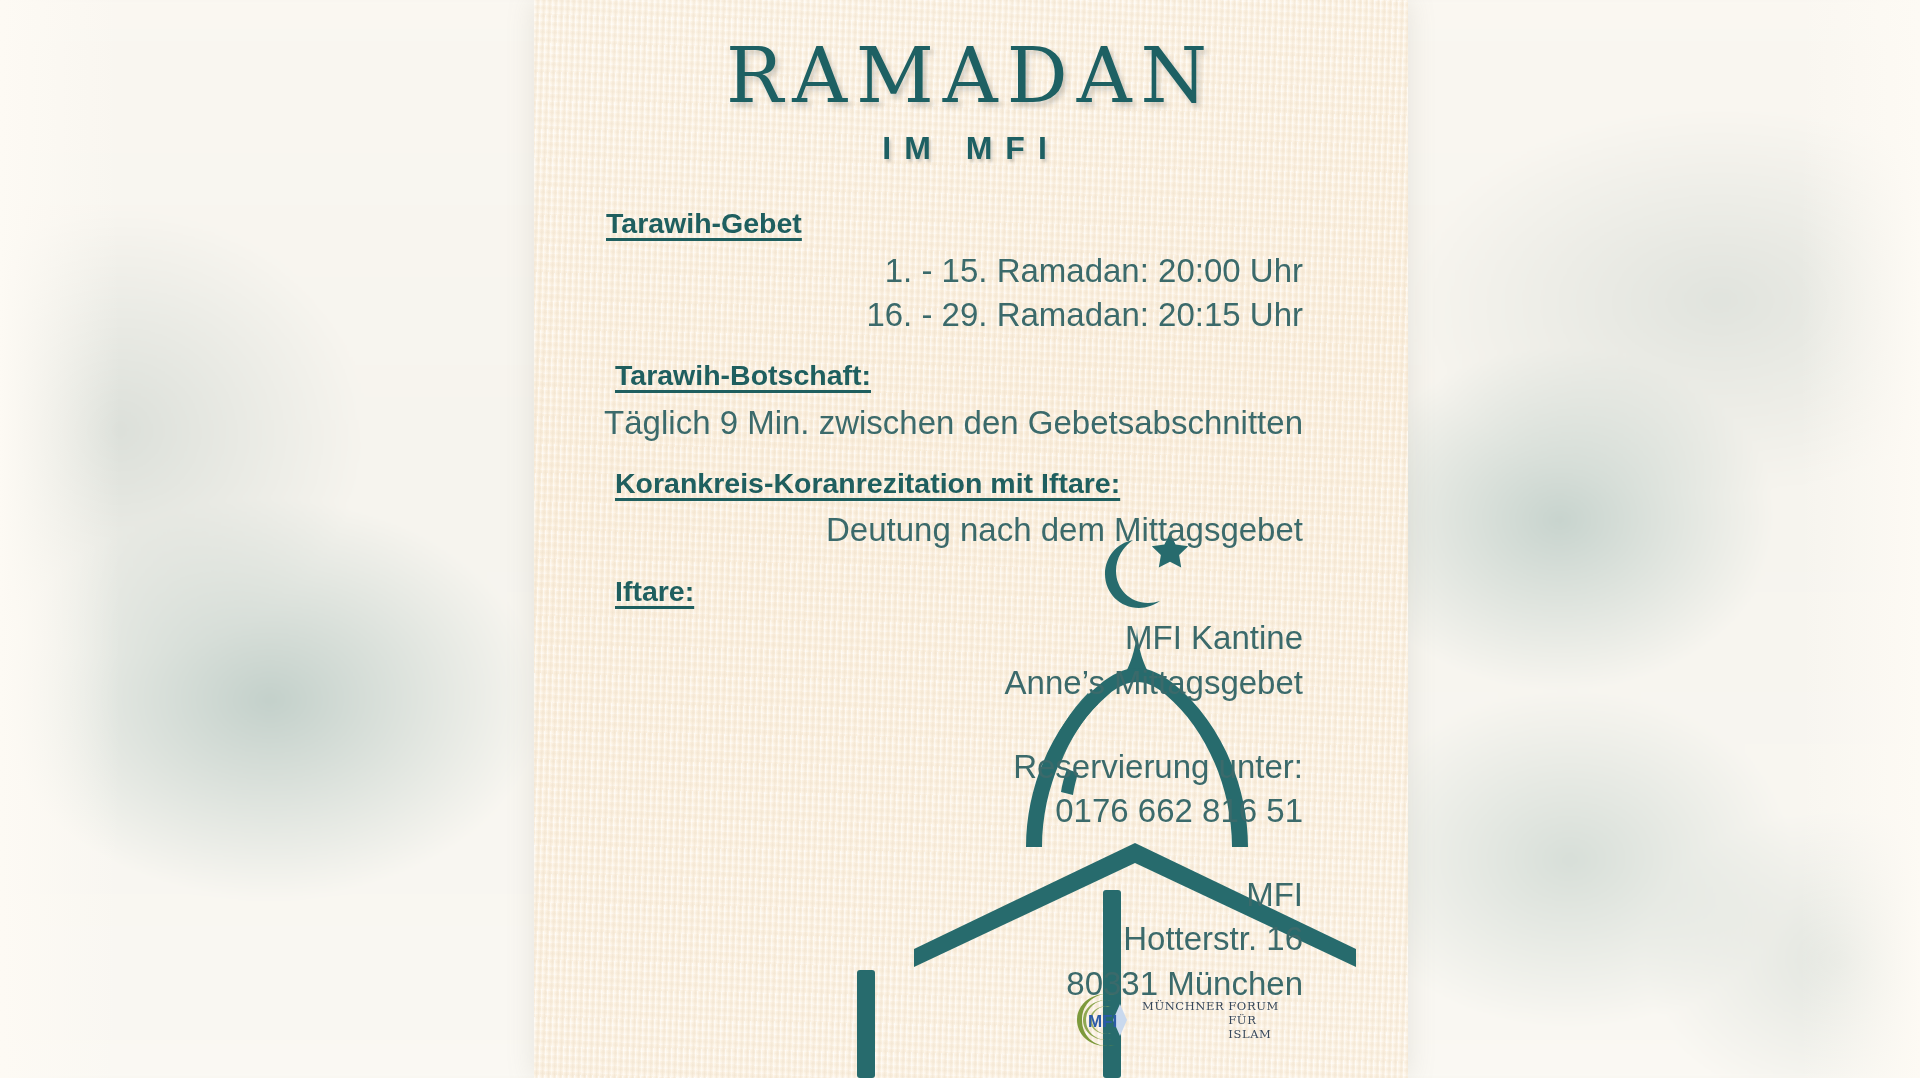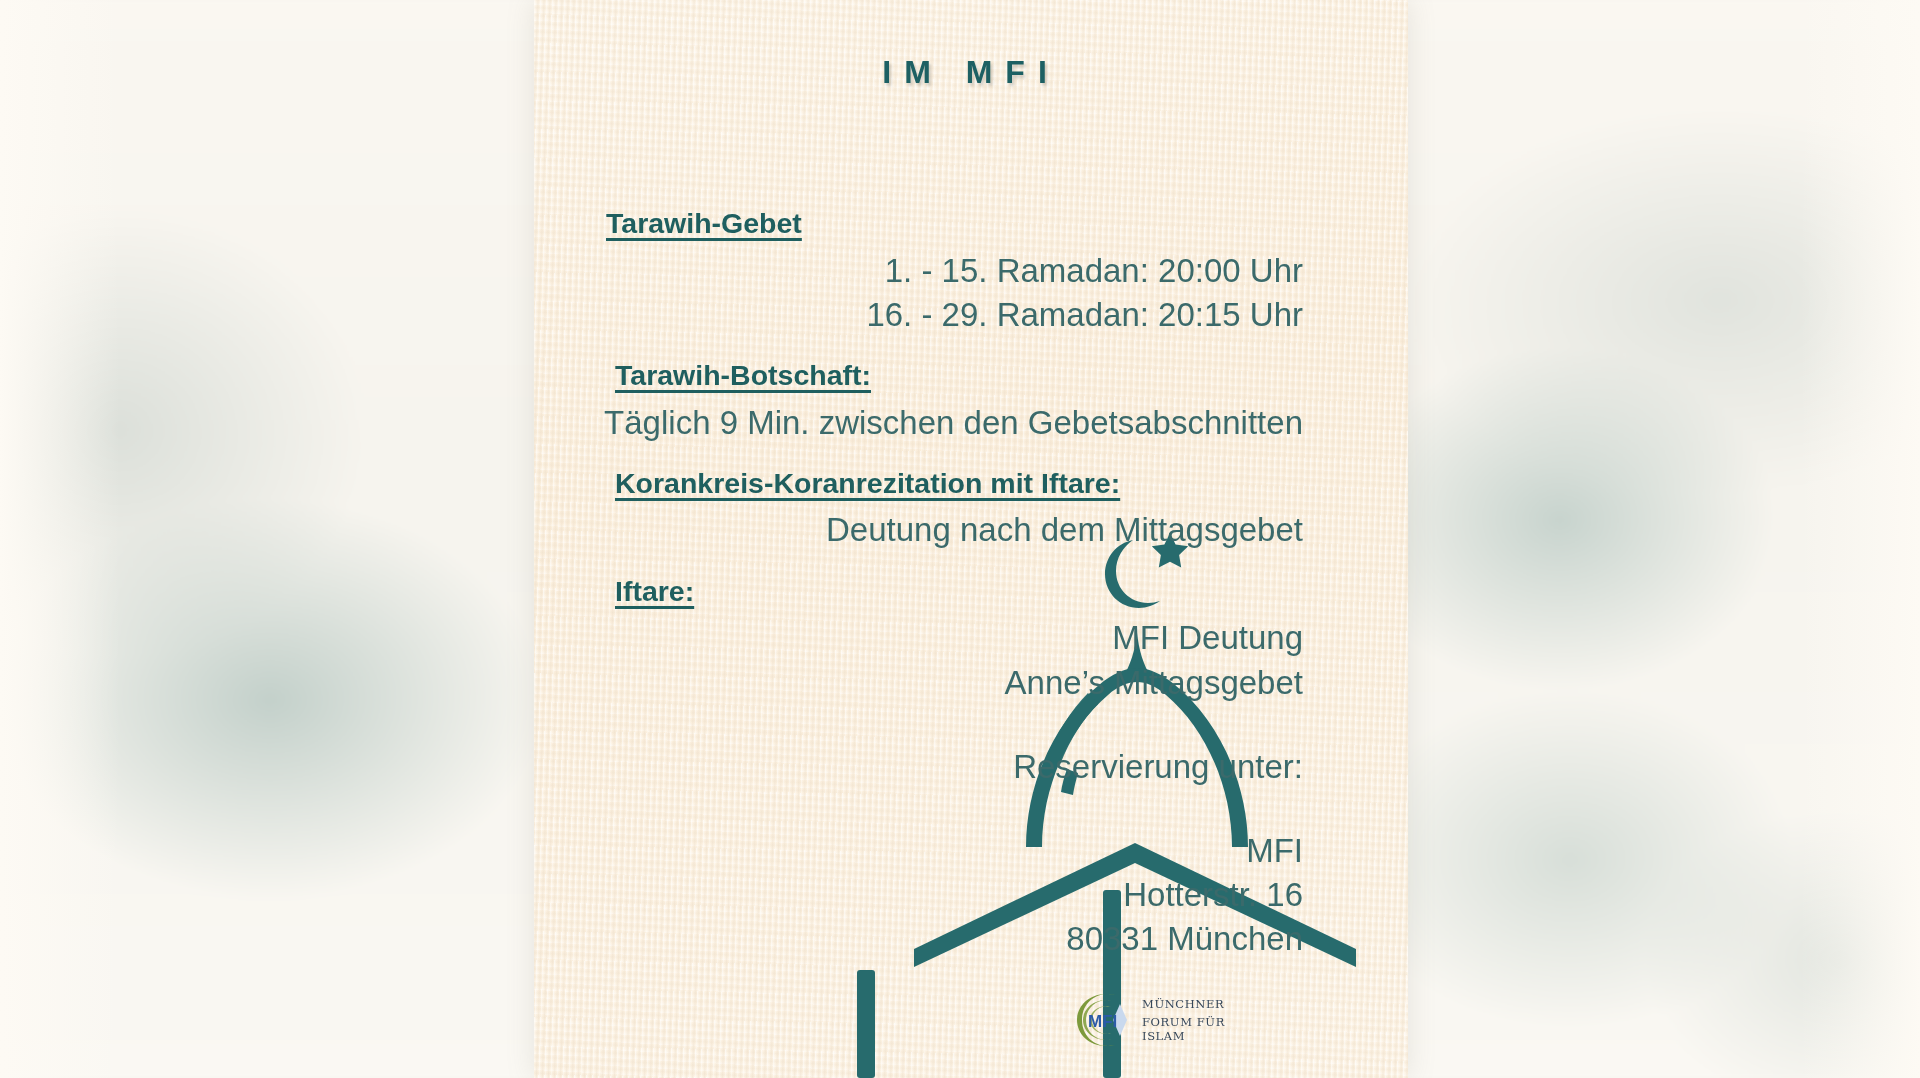--- a/index.html
+++ b/index.html
@@ -139,21 +139,21 @@
     width: 200px;
     height: 64px;
     display: flex;
     align-items: center;
     gap: 6px;
     z-index: 4;
   }
   .logo-mark { width: 64px; height: 60px; flex: none; }
   .logo-text {
     display: flex;
-    flex-direction: column;
+    flex-direction: row;
     justify-content: center;
     gap: 4px;
     font-family: "DejaVu Serif", serif;
     color: #36475a;
     letter-spacing: .6px;
   }
   .logo-line1 { font-size: 11.5px; }
   .logo-line2 { font-size: 11.5px; }
 </style>
 </head>
@@ -183,20 +183,21 @@
         <path d="M281 325L60 431v18l221-104 221 104v-18z"></path>
         <path d="M281 343L60 449v14l221-102 221 102v-14z" opacity=".0"></path>
 
         <rect x="249" y="372" width="18" height="188" rx="3"></rect>
         <rect x="3" y="452" width="18" height="108" rx="3"></rect>
         <rect x="392" y="404" width="18" height="156" rx="3" opacity=".0"></rect>
       </g>
     </svg>
 
     <div class="headline-wrap">
+      <div class="headline">RAMADAN</div>
       <div class="subhead">IM MFI</div>
     </div>
 
     <div class="content">
 
       <div class="block">
         <div class="sec-title indented">Tarawih-Gebet</div>
         <div class="line indent">1. - 15. Ramadan: 20:00 Uhr</div>
         <div class="line indent">16. - 29. Ramadan: 20:15 Uhr</div>
       </div>
@@ -206,28 +207,29 @@
         <div class="line">Täglich 9 Min. zwischen den Gebetsabschnitten</div>
       </div>
 
       <div class="block">
         <div class="sec-title">Korankreis-Koranrezitation mit Iftare:</div>
         <div class="line">Deutung nach dem Mittagsgebet</div>
       </div>
 
       <div class="block tight">
         <div class="sec-title">Iftare:</div>
-        <div class="line">MFI Deutung</div>
+        <div class="line">MFI Kantine</div>
         <div class="line">Anne’s Mittagsgebet</div>
       </div>
 
       <div class="spacer"></div>
 
       <div class="block tight">
         <div class="line">Reservierung unter:</div>
+        <div class="line">0176 662 816 51</div>
       </div>
 
       <div class="spacer"></div>
 
       <div class="block">
         <div class="line">MFI</div>
         <div class="line">Hotterstr. 16</div>
         <div class="line">80331 München</div>
       </div>
 

